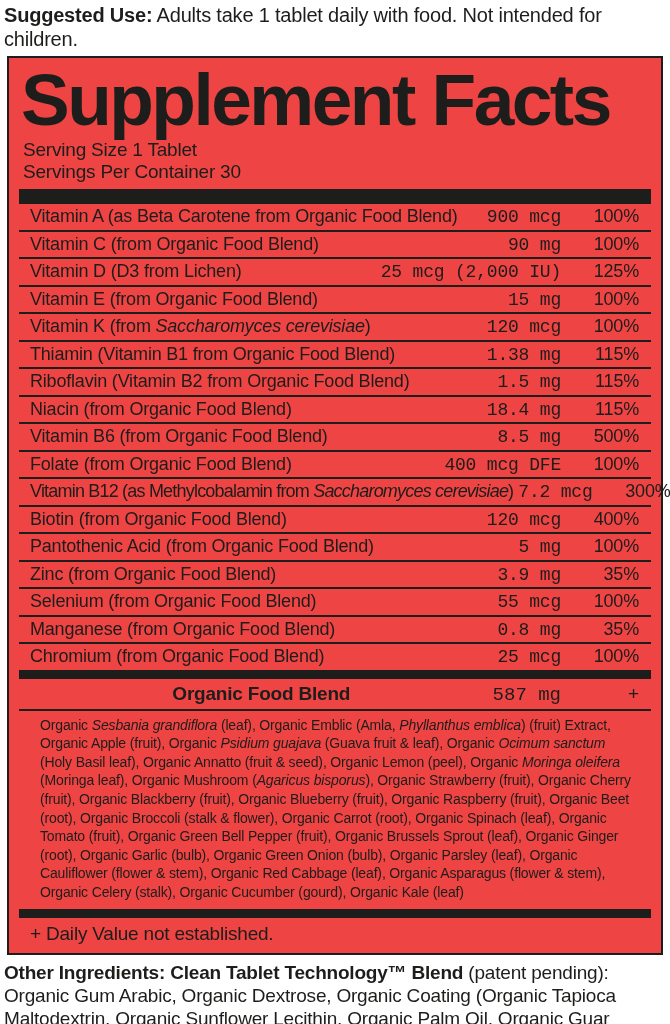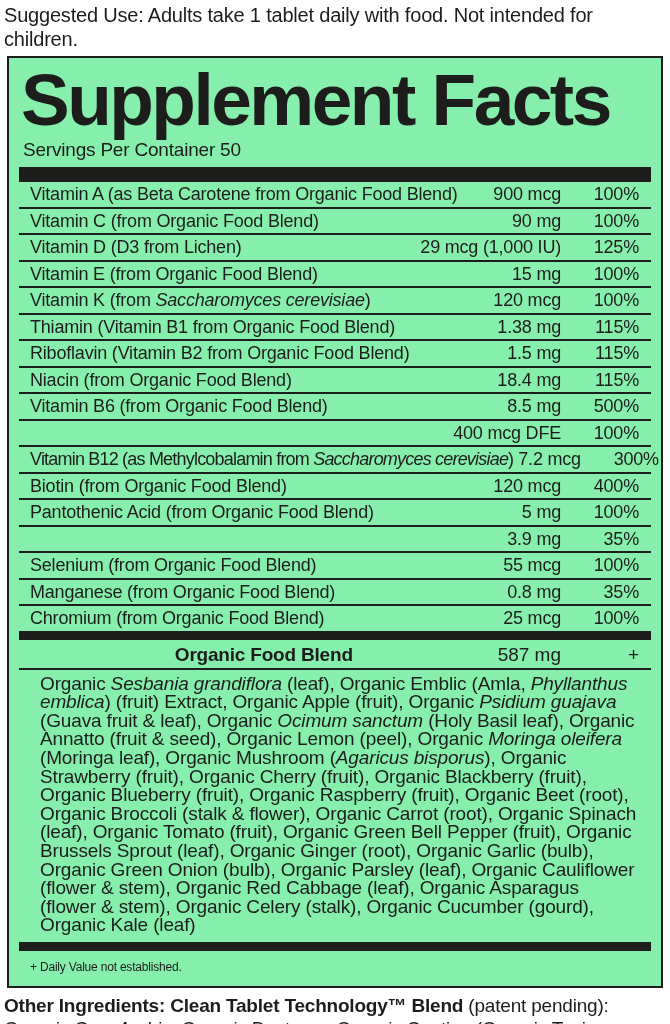--- a/index.html
+++ b/index.html
@@ -8,26 +8,26 @@
     font-family:"Liberation Sans", sans-serif;
     color:#1d1d1b;
     -webkit-font-smoothing:antialiased;
   }
   .suggested{
     font-size:20px;
     line-height:24px;
     padding:3px 4px 5px 4px;
     letter-spacing:-0.2px;
   }
-  .suggested b{font-weight:400;}
+  .suggested b{font-weight:700;}
   .panel{
     margin:0 7px;
     border:2.5px solid #1d1d1b;
     padding:4px 10px 6px 10px;
-    background:#86efac;
+    background:#ef4444;
   }
   .facts-title{
     font-size:73px;
     font-weight:700;
     letter-spacing:-2.5px;
     line-height:0.92;
     white-space:nowrap;
     margin:4px 0 6px 2px;
   }
   .serving-line{
@@ -56,80 +56,81 @@
     align-items:baseline;
     padding:0 12px 0 11px;
     font-size:18px;
     line-height:24.5px;
     letter-spacing:-0.2px;
     border-bottom:2px solid #1d1d1b;
   }
   .rows .row:last-child{border-bottom:none;}
   .row-label{flex:1 1 auto;padding-right:5px;white-space:nowrap;}
   .row-label.tight{letter-spacing:-0.8px;}
-  .row-amount{white-space:nowrap;text-align:center;margin-left:auto;}
+  .row-amount{white-space:nowrap;text-align:center;margin-left:auto;font-family:Liberation Mono, monospace;}
   .row-dv{flex:0 0 78px;text-align:right;white-space:nowrap;}
   .blend-row{
     display:flex;
     align-items:baseline;
     padding:2px 12px 1px 11px;
     font-size:19px;
     line-height:25px;
     border-bottom:2px solid #1d1d1b;
   }
   .blend-name{flex:1 1 auto;font-weight:700;letter-spacing:-0.2px;text-align:center;}
   .blend-para{
     padding:5px 12px 7px 21px;
-    font-size:19px;
+    font-size:14px;
     line-height:18.6px;
     letter-spacing:-0.15px;
   }
   .footnote{
-    font-size:12px;
+    font-size:19px;
     line-height:22px;
     padding:5px 0 2px 11px;
     letter-spacing:-0.2px;
   }
   .other{
     font-size:19px;
     line-height:23px;
     padding:6px 8px 2px 4px;
     letter-spacing:-0.2px;
   }
   .other b{font-weight:700;}
   i{}
 </style>
 </head>
 <body>
 
 <div class="suggested"><b>Suggested Use:</b><span> Adults take 1 tablet daily with food. Not intended for children.</span></div>
 
 <div class="panel">
   <div class="facts-title">Supplement Facts</div>
-  <div class="serving-line">Servings Per Container 50</div>
+  <div class="serving-line">Serving Size 1 Tablet</div>
+  <div class="serving-line">Servings Per Container 30</div>
 
   <div class="bar-thick"></div>
 
 
   <div class="bar-med"></div>
 
   <div class="rows" id="nutrient-rows">
       <div class="row">
         <span class="row-label"><span>Vitamin A (as Beta Carotene from Organic Food Blend)</span></span>
         <span class="row-amount">900 mcg</span>
         <span class="row-dv">100%</span>
       </div>
       <div class="row">
         <span class="row-label"><span>Vitamin C (from Organic Food Blend)</span></span>
         <span class="row-amount">90 mg</span>
         <span class="row-dv">100%</span>
       </div>
       <div class="row">
         <span class="row-label"><span>Vitamin D (D3 from Lichen)</span></span>
-        <span class="row-amount">29 mcg (1,000 IU)</span>
+        <span class="row-amount">25 mcg (2,000 IU)</span>
         <span class="row-dv">125%</span>
       </div>
       <div class="row">
         <span class="row-label"><span>Vitamin E (from Organic Food Blend)</span></span>
         <span class="row-amount">15 mg</span>
         <span class="row-dv">100%</span>
       </div>
       <div class="row">
         <span class="row-label"><span>Vitamin K (from </span><i>Saccharomyces cerevisiae</i><span>)</span></span>
         <span class="row-amount">120 mcg</span>
@@ -149,39 +150,41 @@
         <span class="row-label"><span>Niacin (from Organic Food Blend)</span></span>
         <span class="row-amount">18.4 mg</span>
         <span class="row-dv">115%</span>
       </div>
       <div class="row">
         <span class="row-label"><span>Vitamin B6 (from Organic Food Blend)</span></span>
         <span class="row-amount">8.5 mg</span>
         <span class="row-dv">500%</span>
       </div>
       <div class="row">
+        <span class="row-label"><span>Folate (from Organic Food Blend)</span></span>
         <span class="row-amount">400 mcg DFE</span>
         <span class="row-dv">100%</span>
       </div>
       <div class="row">
         <span class="row-label tight"><span>Vitamin B12 (as Methylcobalamin from </span><i>Saccharomyces cerevisiae</i><span>)</span></span>
         <span class="row-amount">7.2 mcg</span>
         <span class="row-dv">300%</span>
       </div>
       <div class="row">
         <span class="row-label"><span>Biotin (from Organic Food Blend)</span></span>
         <span class="row-amount">120 mcg</span>
         <span class="row-dv">400%</span>
       </div>
       <div class="row">
         <span class="row-label"><span>Pantothenic Acid (from Organic Food Blend)</span></span>
         <span class="row-amount">5 mg</span>
         <span class="row-dv">100%</span>
       </div>
       <div class="row">
+        <span class="row-label"><span>Zinc (from Organic Food Blend)</span></span>
         <span class="row-amount">3.9 mg</span>
         <span class="row-dv">35%</span>
       </div>
       <div class="row">
         <span class="row-label"><span>Selenium (from Organic Food Blend)</span></span>
         <span class="row-amount">55 mcg</span>
         <span class="row-dv">100%</span>
       </div>
       <div class="row">
         <span class="row-label"><span>Manganese (from Organic Food Blend)</span></span>

